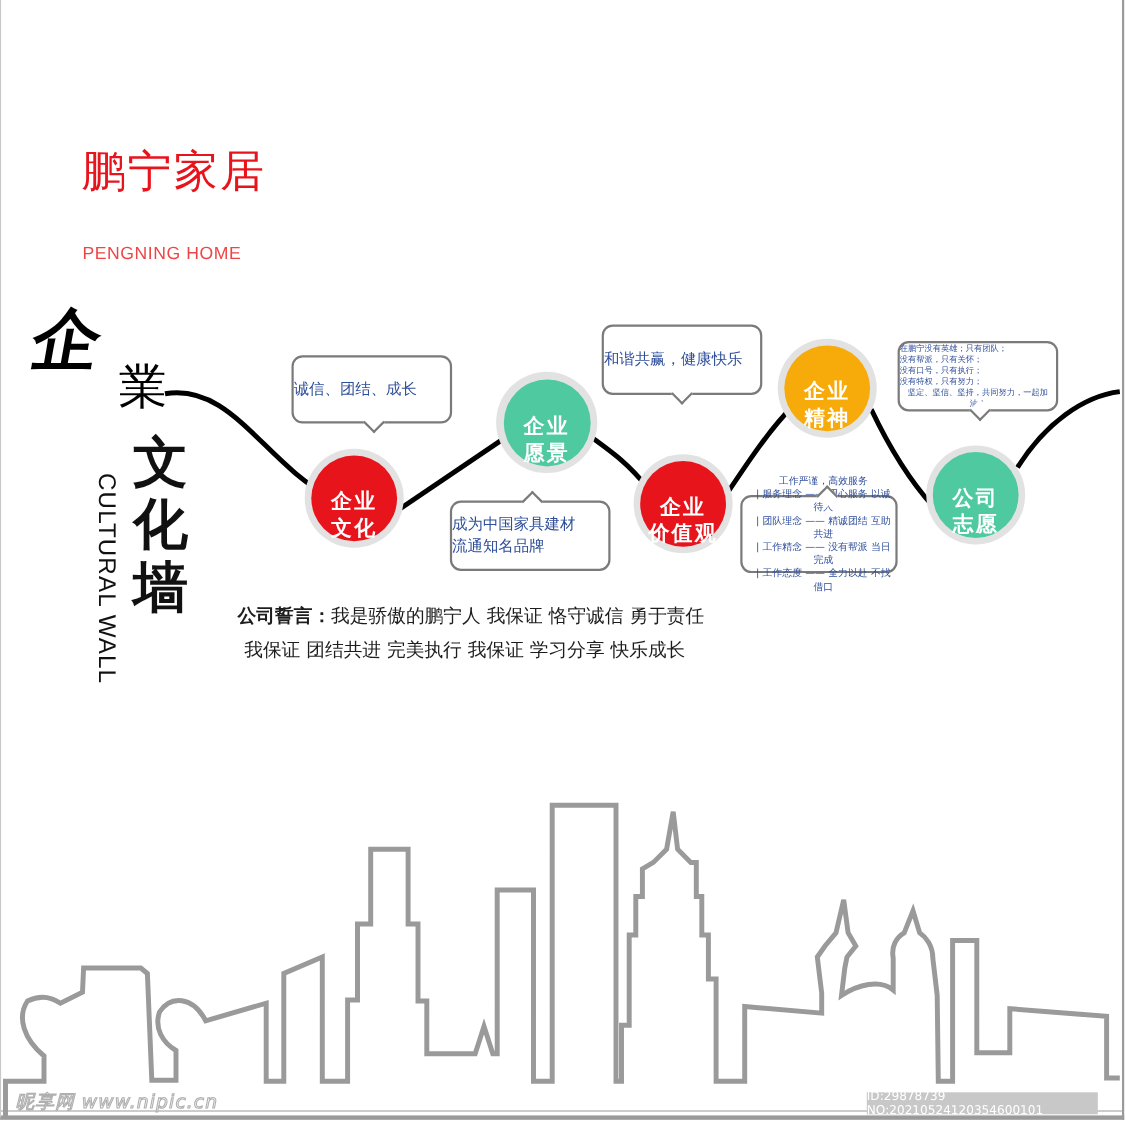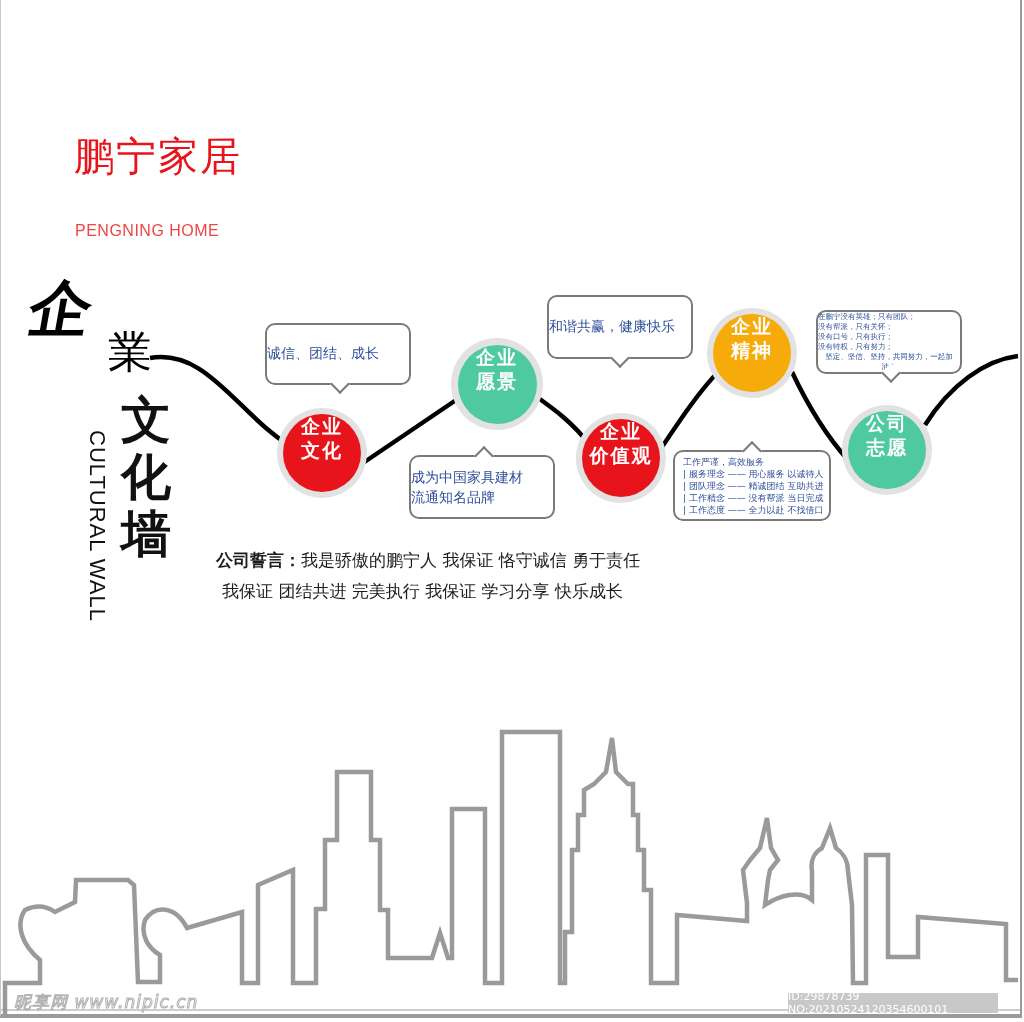--- a/index.html
+++ b/index.html
@@ -7,21 +7,21 @@
   .frame { position: absolute; left: 0; top: 0; width: 1022px; height: 1018px; border-left: 1px solid #c8c8c8; border-right: 2px solid #9a9a9a; border-bottom: 4px solid #9a9a9a; box-sizing: border-box; }
   .brand-cn { position: absolute; left: 74px; top: 140px; font-size: 40px; color: #e8141c; letter-spacing: 2px; font-family: Liberation Mono, monospace; line-height: 1; }
   .brand-en { position: absolute; left: 75px; top: 191px; font-size: 16px; color: #ef4444; font-family: Liberation Sans, sans-serif; letter-spacing: 0.5px; line-height: 1; margin-top: 32px; }
   .callig-1 { position: absolute; left: 30px; top: 278px; font-size: 62px; font-family: "DejaVu Serif", serif; font-weight: bold; color: #000; line-height: 1; transform: skewX(-10deg); }
   .callig-2 { position: absolute; left: 108px; top: 330px; font-size: 44px; font-family: "DejaVu Serif", serif; color: #000; line-height: 1; }
   .title-rest { position: absolute; left: 118px; top: 392px; width: 56px; font-size: 50px; font-weight: bold; color: #111; line-height: 57px; font-family: "DejaVu Sans", sans-serif; }
   .title-rest span { display: block; text-align: center; }
   .title-en { position: absolute; left: 80px; top: 430px; font-size: 22px; color: #111; font-family: "Liberation Sans", sans-serif; letter-spacing: 1px; transform-origin: left top; transform: rotate(90deg) translateY(-28px); white-space: nowrap; line-height: 1; }
   svg.wave { position: absolute; left: 0; top: 0; }
   .node { position: absolute; border-radius: 50%; background: #e2e2e2; display: flex; align-items: center; justify-content: center; }
-  .node .inner { border-radius: 50%; display: flex; flex-direction: column; align-items: center; justify-content: flex-start; color: #fff; font-weight: bold; font-size: 19px; line-height: 24px; letter-spacing: 2px; text-align: center; }
+  .node .inner { border-radius: 50%; display: flex; flex-direction: column; align-items: center; justify-content: flex-end; color: #fff; font-weight: bold; font-size: 19px; line-height: 24px; letter-spacing: 2px; text-align: center; }
   .bubble { position: absolute; border: 2.5px solid #7a7a7a; border-radius: 10px; background: #fff; color: #2f4f9a; display: flex; flex-direction: column; align-items: flex-start; justify-content: center; text-align: center; box-sizing: border-box; }
   .bubble .tail { position: absolute; width: 12px; height: 12px; background: #fff; border-right: 2.5px solid #7a7a7a; border-bottom: 2.5px solid #7a7a7a; transform: rotate(45deg); }
   .bubble .tail.down { bottom: -8px; }
   .bubble .tail.up { top: -8px; transform: rotate(225deg); }
   .motto { position: absolute; left: 216px; top: 545px; font-size: 17px; color: #1d1d1d; line-height: 31px; font-family: "DejaVu Sans", sans-serif; white-space: nowrap; }
   .motto .l1 .label { font-weight: bold; }
   .motto .l2 { padding-left: 6px; }
   svg.skyline { position: absolute; left: 0; top: 720px; }
   .watermark-left { position: absolute; left: 14px; top: 994px; font-size: 17px; color: #fff; -webkit-text-stroke: 1px #b0b0b0; font-style: italic; font-family: "DejaVu Sans", sans-serif; line-height: 1; letter-spacing: 1px; }
   .watermark-right { position: absolute; left: 788px; top: 993px; width: 210px; height: 20px; background: #c8c8c8; color: #fff; font-size: 11px; font-family: "DejaVu Sans", sans-serif; display: flex; align-items: center; justify-content: center; }
@@ -89,21 +89,21 @@
 </div>
 <div class="bubble" style="left:409px;top:455px;width:146px;height:64px;font-size:14px;line-height:20px;">
   <span>成为中国家具建材</span>
   <span>流通知名品牌</span>
   <div class="tail up" style="left:66px;"></div>
 </div>
 <div class="bubble" style="left:547px;top:295px;width:146px;height:64px;font-size:14px;">
   <span>和谐共赢，健康快乐</span>
   <div class="tail down" style="left:64px;"></div>
 </div>
-<div class="bubble" style="left:673px;top:450px;width:158px;height:71px;font-size:9px;line-height:12px;align-items:flex-start;padding-left:8px;">
+<div class="bubble" style="left:673px;top:450px;width:143px;height:71px;font-size:9px;line-height:12px;align-items:center;padding-left:8px;">
   <span>工作严谨，高效服务</span>
   <span>| 服务理念 —— 用心服务  以诚待人</span>
   <span>| 团队理念 —— 精诚团结  互助共进</span>
   <span>| 工作精念 —— 没有帮派  当日完成</span>
   <span>| 工作态度 —— 全力以赴  不找借口</span>
   <div class="tail up" style="left:70px;"></div>
 </div>
 <div class="bubble" style="left:816px;top:310px;width:146px;height:64px;font-size:7.5px;line-height:10px;">
   <span>在鹏宁没有英雄；只有团队；</span>
   <span>没有帮派，只有关怀；</span>

